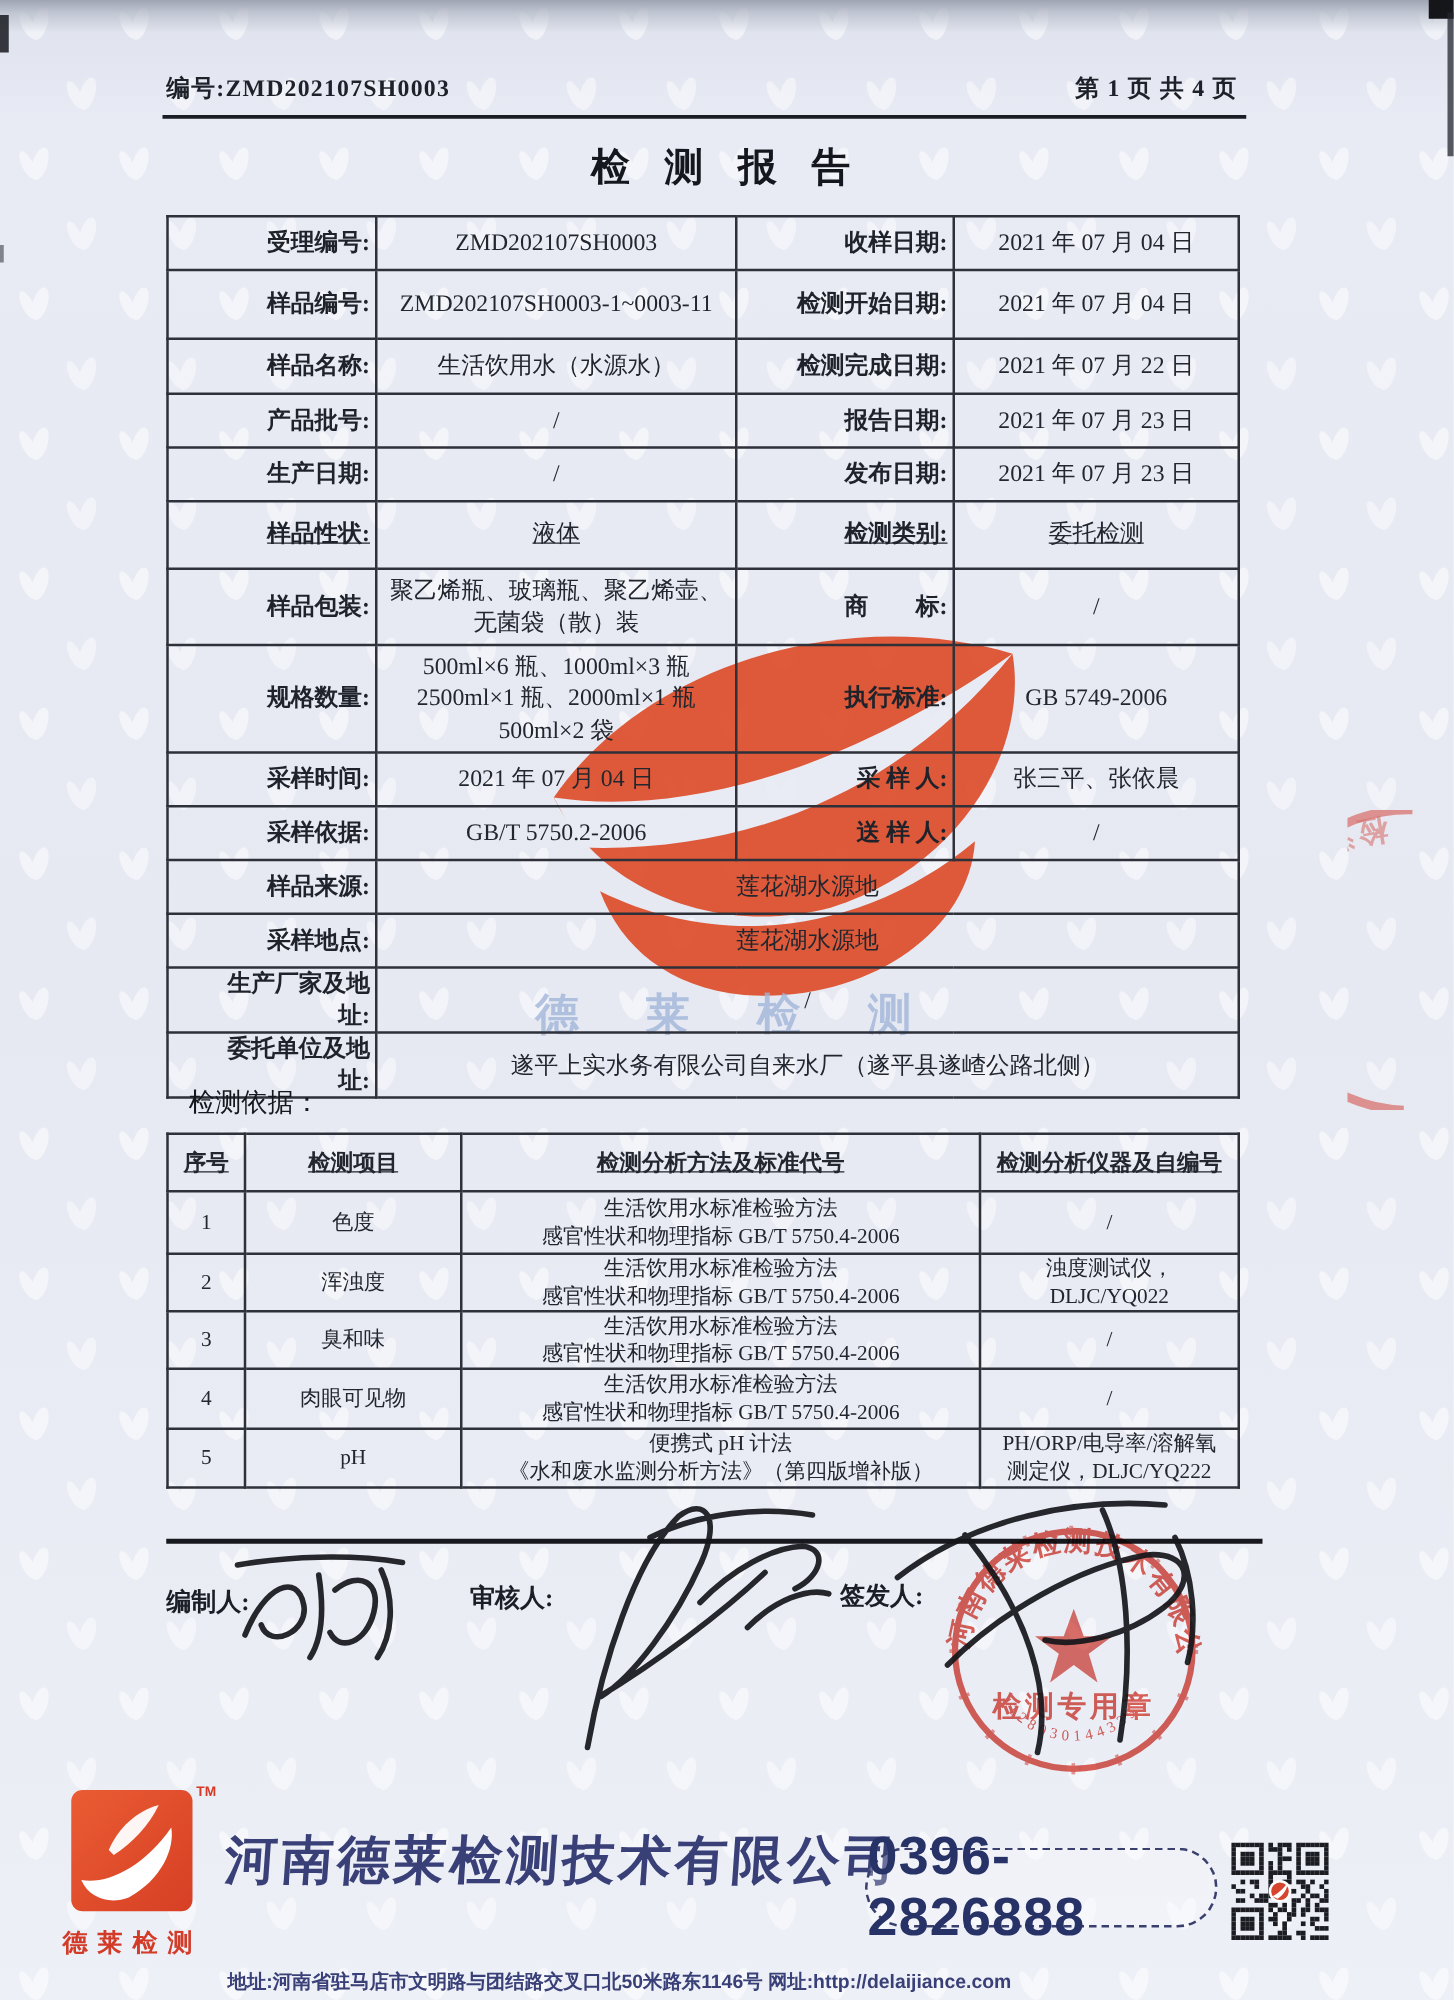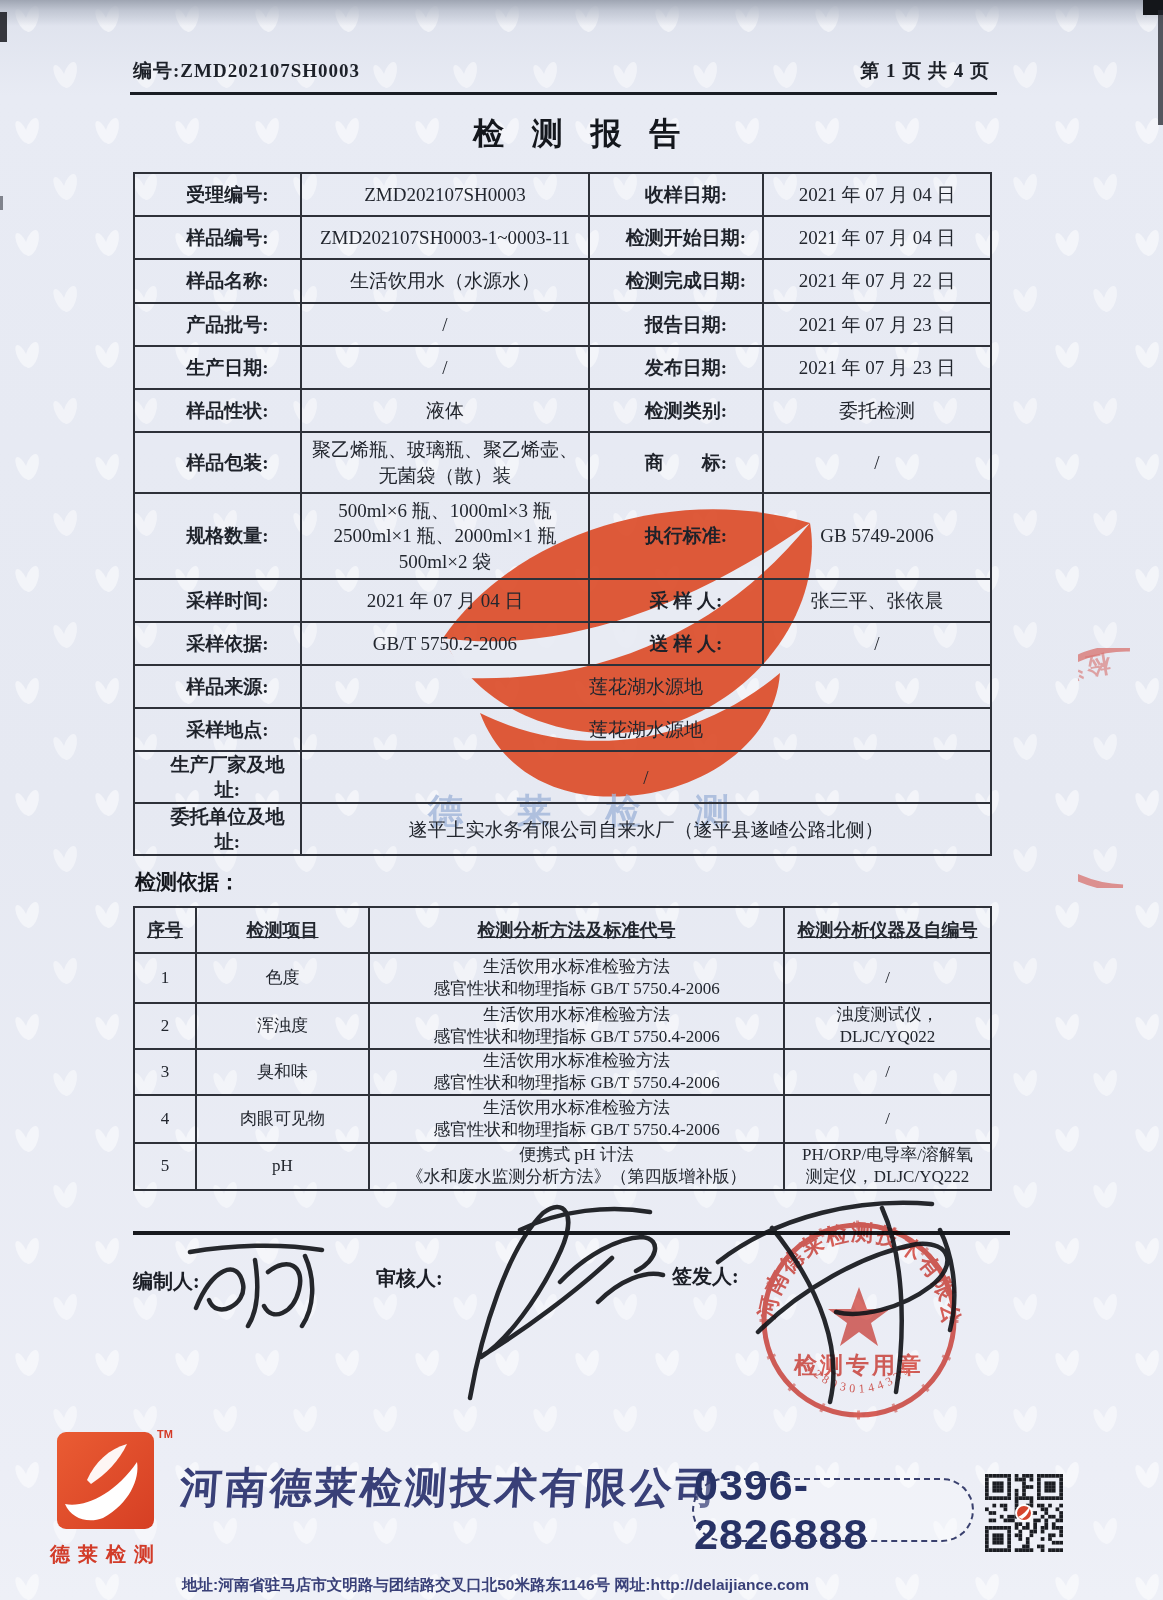--- a/index.html
+++ b/index.html
@@ -22,26 +22,26 @@
     font-size:19px;font-weight:600;letter-spacing:1px;color:#1d2129;}
   .header-rule{left:130px;top:92px;width:867px;height:3px;background:#1a1d24;}
   .page-title{left:0;top:113px;width:1163px;text-align:center;font-size:31px;font-weight:bold;
     letter-spacing:10px;color:#14171d;}
   
   table{border-collapse:collapse;table-layout:fixed;background:transparent;}
   .t1{left:133px;top:172px;width:857px;z-index:3;}
   .t2{left:133px;top:906px;width:857px;z-index:3;}
   td,th{border:2px solid #2e3139;padding:0 4px;vertical-align:middle;overflow:hidden;}
   .t1 td{font-size:19px;}
-  .t1 td.lbl{text-align:center;padding-left:24px;font-weight:600;color:#1e222a;}
+  .t1 td.lbl{text-align:right;padding-left:24px;font-weight:600;color:#1e222a;}
   .t1 td.val{text-align:center;font-weight:500;}
   .t1 .line{line-height:1.32;}
   .t2 th{font-size:18px;font-weight:600;text-align:center;text-decoration:underline;}
   .t2 td{font-size:17px;text-align:center;line-height:1.3;}
-  .basis-label{left:135px;top:868px;font-size:21px;font-weight:bold;color:#14171d;z-index:3;}
+  .basis-label{left:151px;top:868px;font-size:21px;font-weight:normal;color:#14171d;z-index:3;}
   
   .sep-line{left:133px;top:1231px;width:877px;height:4px;background:#17191e;z-index:2;}
   .sig-label{font-size:20px;font-weight:600;color:#1b1e26;z-index:4;}
   .sig-svg{left:110px;top:1185px;width:940px;height:235px;z-index:6;pointer-events:none;}
   .stamp{left:752px;top:1213px;width:215px;height:215px;z-index:5;mix-blend-mode:multiply;opacity:.92;}
   .edge-stamp{left:1078px;top:648px;width:85px;height:240px;z-index:2;opacity:.8;}
   
   .center-logo{left:425px;top:478px;width:410px;height:330px;z-index:1;opacity:.93;}
   .wm-text{left:428px;top:788px;font-size:35px;font-weight:bold;letter-spacing:22px;
     color:#a2b6da;opacity:.8;z-index:1;font-family:"Liberation Sans",sans-serif;}
@@ -116,77 +116,77 @@
         <td class="val">
           <div class="line">ZMD202107SH0003</div>
         </td>
         <td class="lbl">
           <div class="line">收样日期:</div>
         </td>
         <td class="val">
           <div class="line">2021 年 07 月 04 日</div>
         </td>
       </tr>
+      <tr style="height: 55px;">
+        <td class="lbl">
+          <div class="line">样品编号:</div>
+        </td>
+        <td class="val">
+          <div class="line">ZMD202107SH0003-1~0003-11</div>
+        </td>
+        <td class="lbl">
+          <div class="line">检测开始日期:</div>
+        </td>
+        <td class="val">
+          <div class="line">2021 年 07 月 04 日</div>
+        </td>
+      </tr>
+      <tr style="height: 44px;">
+        <td class="lbl">
+          <div class="line">样品名称:</div>
+        </td>
+        <td class="val">
+          <div class="line">生活饮用水（水源水）</div>
+        </td>
+        <td class="lbl">
+          <div class="line">检测完成日期:</div>
+        </td>
+        <td class="val">
+          <div class="line">2021 年 07 月 22 日</div>
+        </td>
+      </tr>
       <tr style="height: 43px;">
         <td class="lbl">
-          <div class="line">样品编号:</div>
-        </td>
-        <td class="val">
-          <div class="line">ZMD202107SH0003-1~0003-11</div>
-        </td>
-        <td class="lbl">
-          <div class="line">检测开始日期:</div>
-        </td>
-        <td class="val">
-          <div class="line">2021 年 07 月 04 日</div>
-        </td>
-      </tr>
-      <tr style="height: 44px;">
-        <td class="lbl">
-          <div class="line">样品名称:</div>
-        </td>
-        <td class="val">
-          <div class="line">生活饮用水（水源水）</div>
-        </td>
-        <td class="lbl">
-          <div class="line">检测完成日期:</div>
-        </td>
-        <td class="val">
-          <div class="line">2021 年 07 月 22 日</div>
+          <div class="line">产品批号:</div>
+        </td>
+        <td class="val">
+          <div class="line">/</div>
+        </td>
+        <td class="lbl">
+          <div class="line">报告日期:</div>
+        </td>
+        <td class="val">
+          <div class="line">2021 年 07 月 23 日</div>
         </td>
       </tr>
       <tr style="height: 43px;">
         <td class="lbl">
-          <div class="line">产品批号:</div>
+          <div class="line">生产日期:</div>
         </td>
         <td class="val">
           <div class="line">/</div>
         </td>
         <td class="lbl">
-          <div class="line">报告日期:</div>
+          <div class="line">发布日期:</div>
         </td>
         <td class="val">
           <div class="line">2021 年 07 月 23 日</div>
         </td>
       </tr>
-      <tr style="height: 43px;">
-        <td class="lbl">
-          <div class="line">生产日期:</div>
-        </td>
-        <td class="val">
-          <div class="line">/</div>
-        </td>
-        <td class="lbl">
-          <div class="line">发布日期:</div>
-        </td>
-        <td class="val">
-          <div class="line">2021 年 07 月 23 日</div>
-        </td>
-      </tr>
-      <tr style="height: 43px;">
+      <tr style="height: 54px; text-decoration: underline;">
         <td class="lbl">
           <div class="line">样品性状:</div>
         </td>
         <td class="val">
           <div class="line">液体</div>
         </td>
         <td class="lbl">
           <div class="line">检测类别:</div>
         </td>
         <td class="val">

